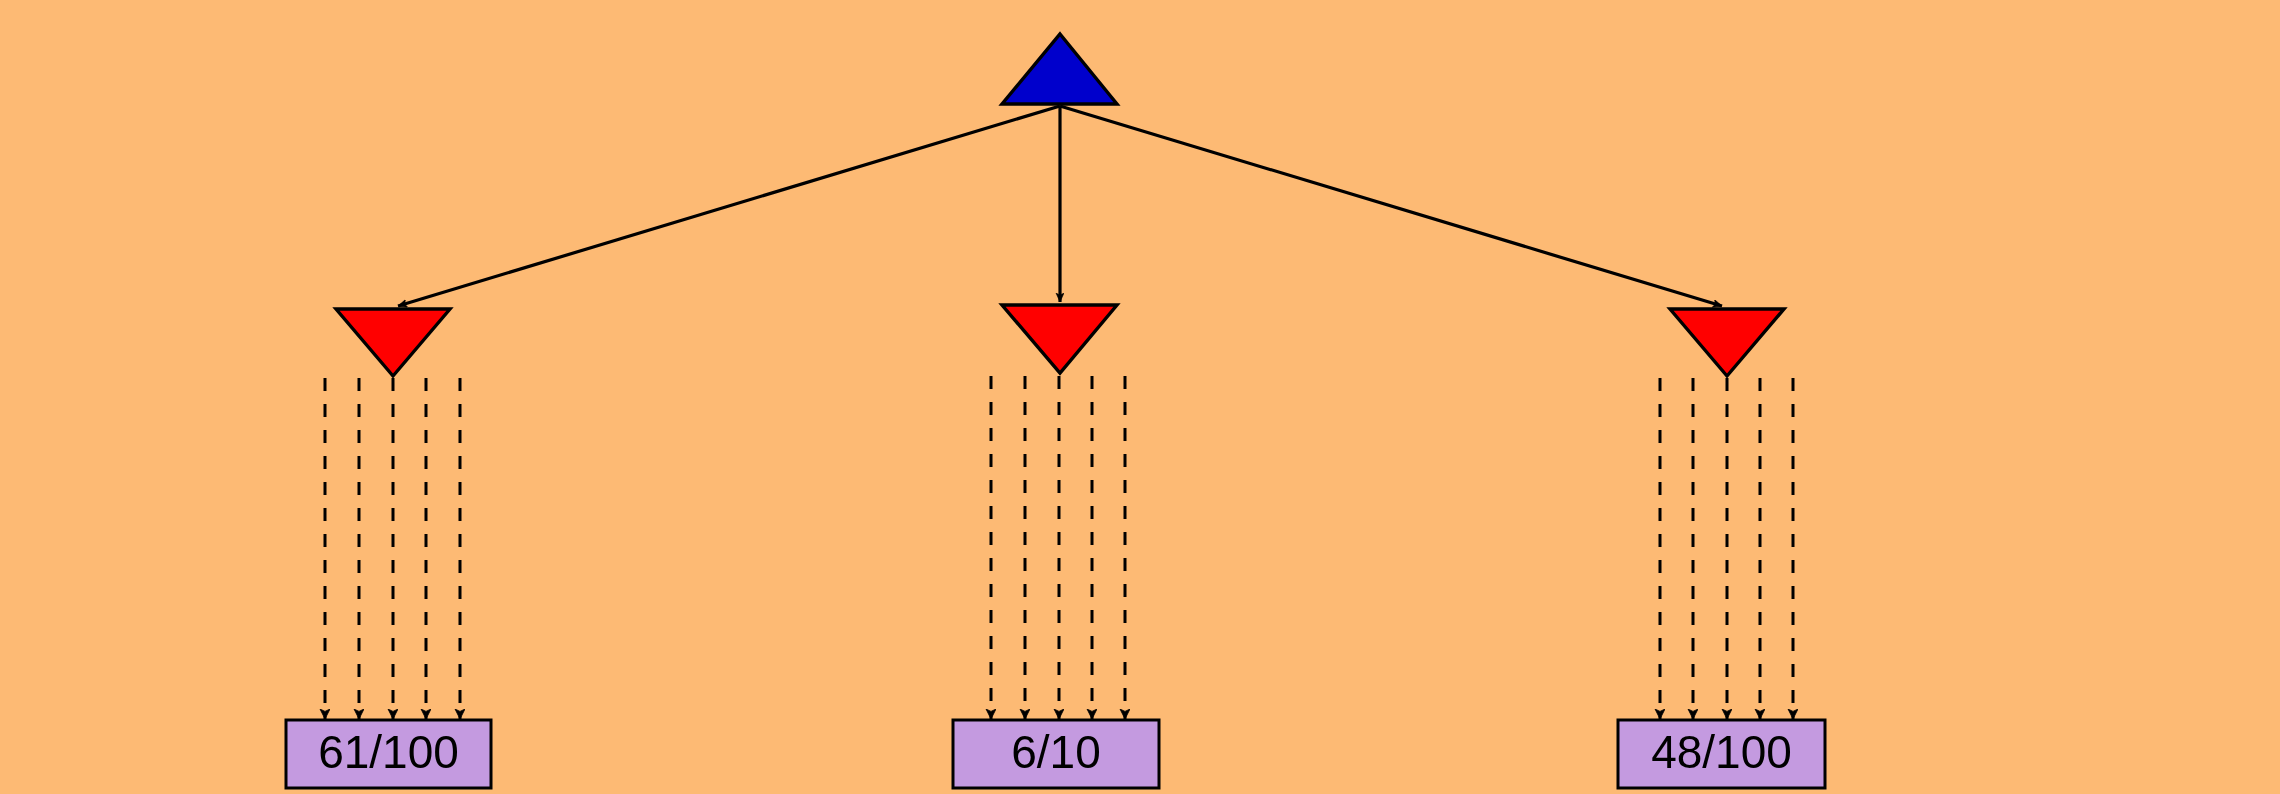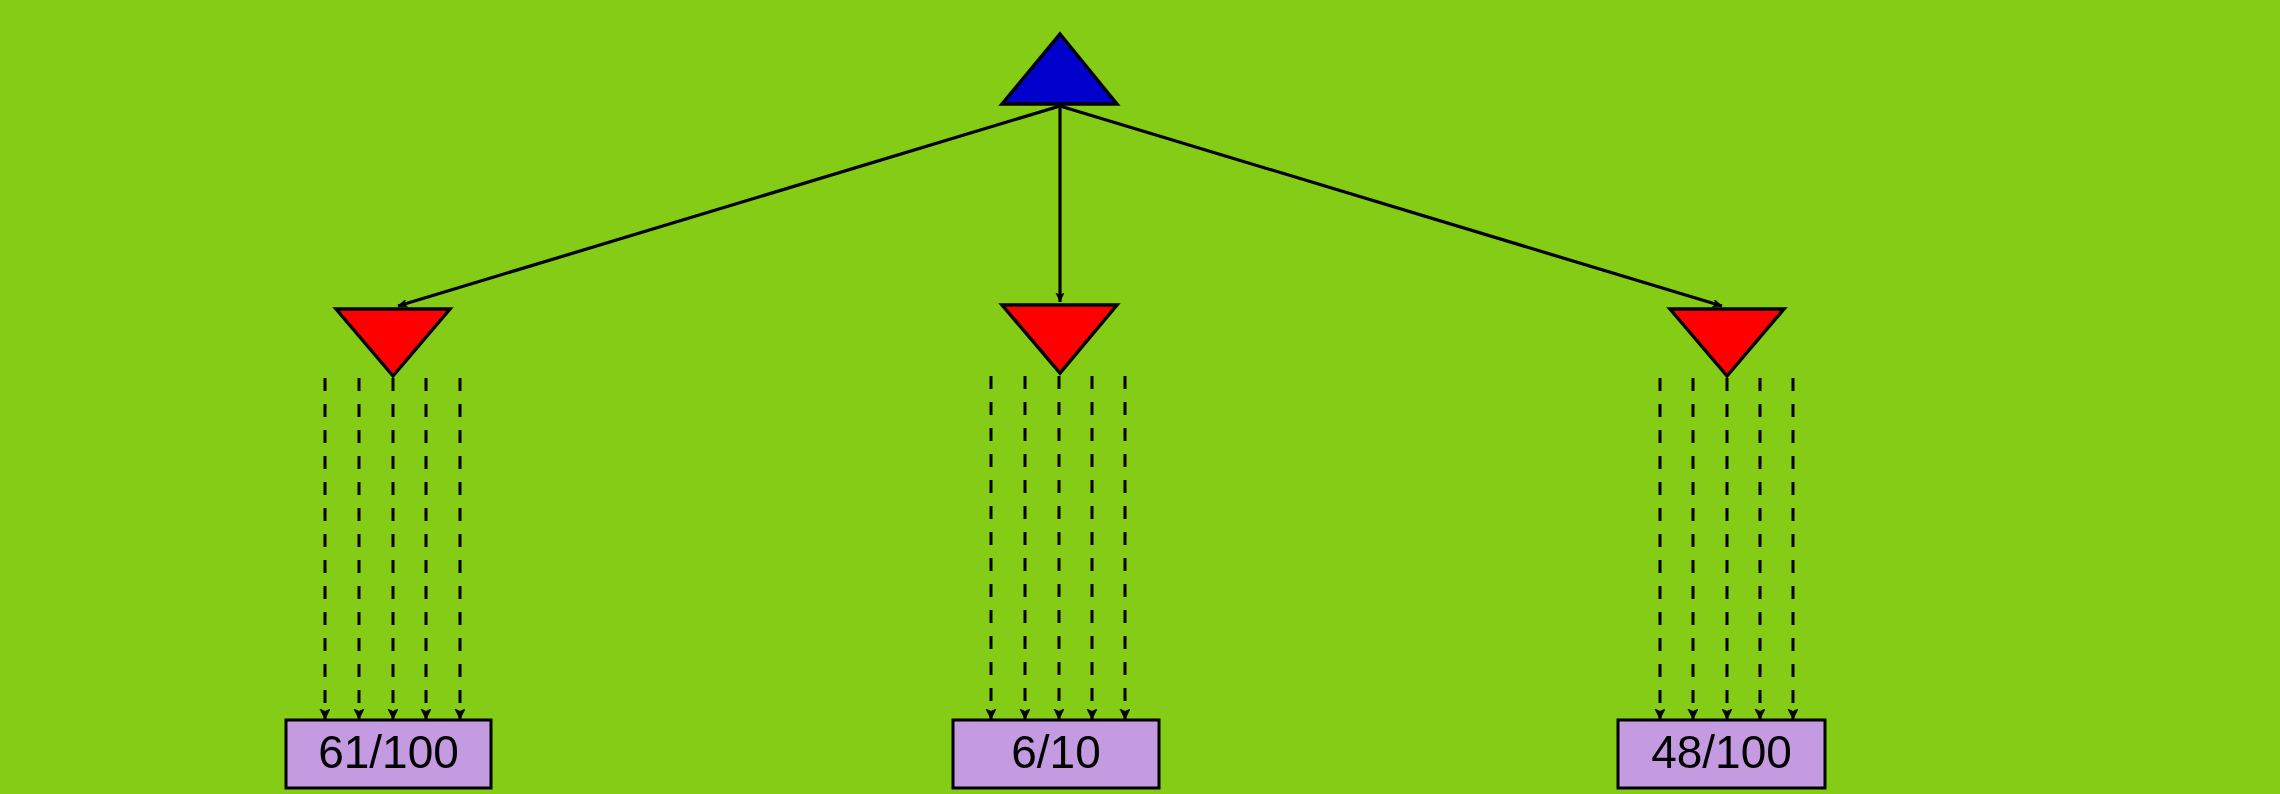--- a/index.html
+++ b/index.html
@@ -10,21 +10,21 @@
   body {
     width: 2280px;
     height: 794px;
     font-family: "Liberation Sans", sans-serif;
     overflow: hidden;
   }
   #diagram-root {
     position: relative;
     width: 2280px;
     height: 794px;
-    background: #84cc16;
+    background: #fdba74;
   }
   #diagram-svg {
     position: absolute;
     top: 0;
     left: 0;
     width: 2280px;
     height: 794px;
     display: block;
   }
   .box-label {

